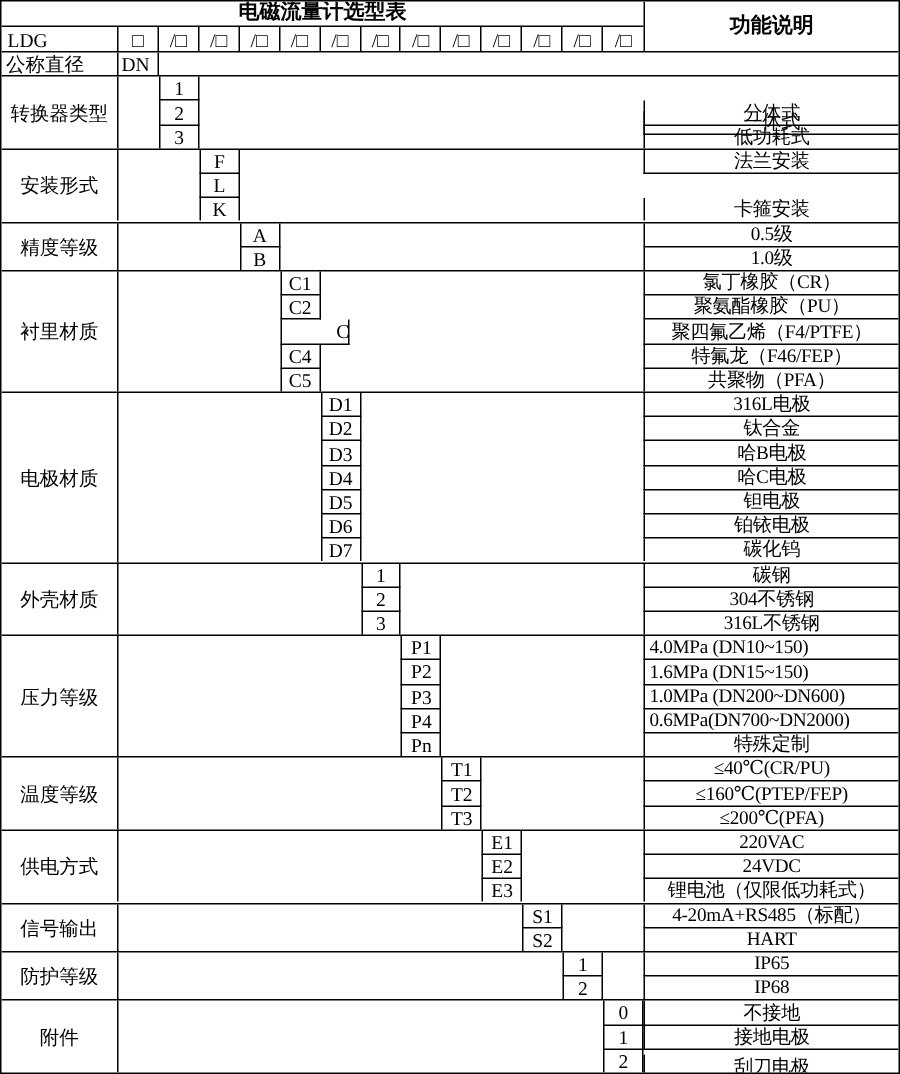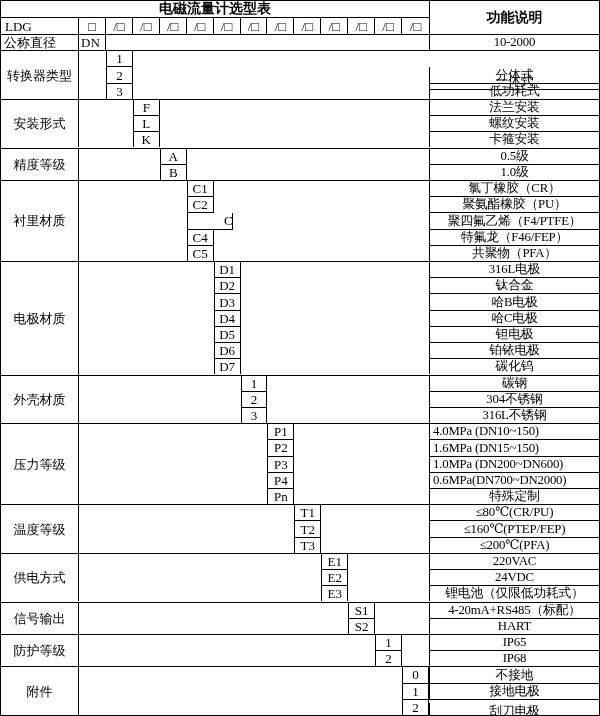--- a/index.html
+++ b/index.html
@@ -49,38 +49,36 @@
       <div class="cell bR" style="left: 293.385px; top: 17px; width: 26.9231px; height: 16px;">/□</div>
       <div class="cell bR" style="left: 320.308px; top: 17px; width: 26.9231px; height: 16px;">/□</div>
       <div class="cell bR" style="left: 347.231px; top: 17px; width: 26.9231px; height: 16px;">/□</div>
       <div class="cell bR" style="left: 374.154px; top: 17px; width: 26.9231px; height: 16px;">/□</div>
       <div class="cell" style="left: 401.077px; top: 17px; width: 26.9231px; height: 16px;">/□</div>
     </div>
 
   <div class="band" id="dn-band">
     <div class="cell" id="dia-label">公称直径</div>
     <div class="cell" id="dn-box">DN</div>
-    <div class="cell func-cell" id="dia-func">10-2000</div>
   </div>
 
 <div class="band" style="top: 49.2143px; height: 48.6429px; left: 0px; width: 598px;">
       <div class="cell bR" style="left: 0px; top: 0px; width: 78px; height: 47.6429px;">转换器类型</div>
       <div class="cell bL bR bB" style="left: 104.923px; top: 0px; width: 26.9231px; height: 16.2143px;">1</div>
       <div class="cell func-cell bL bB" style="left: 428px; top: 0px; width: 170px; height: 16.2143px; margin-top: 23px;">一体式</div>
       <div class="cell bL bR bB" style="left: 104.923px; top: 16.2143px; width: 26.9231px; height: 16.2143px;">2</div>
       <div class="cell func-cell bL bB" style="left: 428px; top: 16.2143px; width: 170px; height: 16.2143px;">分体式</div>
       <div class="cell bL bR" style="left: 104.923px; top: 32.4286px; width: 26.9231px; height: 15.2143px;">3</div>
       <div class="cell func-cell bL" style="left: 428px; top: 32.4286px; width: 170px; height: 15.2143px;">低功耗式</div>
     </div>
     <div class="band" style="top: 97.8571px; height: 48.6429px; left: 0px; width: 598px;">
       <div class="cell bR" style="left: 0px; top: 0px; width: 78px; height: 47.6429px;">安装形式</div>
       <div class="cell bL bR bB" style="left: 131.846px; top: 0px; width: 26.9231px; height: 16.2143px;">F</div>
       <div class="cell func-cell bL bB" style="left: 428px; top: 0px; width: 170px; height: 16.2143px;">法兰安装</div>
       <div class="cell bL bR bB" style="left: 131.846px; top: 16.2143px; width: 26.9231px; height: 16.2143px;">L</div>
-      <div class="cell func-cell bL bB" style="left: 428px; top: 16.2143px; width: 170px; height: 16.2143px;">螺纹安装</div>
       <div class="cell bL bR" style="left: 131.846px; top: 32.4286px; width: 26.9231px; height: 15.2143px;">K</div>
       <div class="cell func-cell bL" style="left: 428px; top: 32.4286px; width: 170px; height: 15.2143px;">卡箍安装</div>
     </div>
     <div class="band" style="top: 146.5px; height: 32.4286px; left: 0px; width: 598px;">
       <div class="cell bR" style="left: 0px; top: 0px; width: 78px; height: 31.4286px;">精度等级</div>
       <div class="cell bL bR bB" style="left: 158.769px; top: 0px; width: 26.9231px; height: 16.2143px;">A</div>
       <div class="cell func-cell bL bB" style="left: 428px; top: 0px; width: 170px; height: 16.2143px;">0.5级</div>
       <div class="cell bL bR" style="left: 158.769px; top: 16.2143px; width: 26.9231px; height: 15.2143px;">B</div>
       <div class="cell func-cell bL" style="left: 428px; top: 16.2143px; width: 170px; height: 15.2143px;">1.0级</div>
     </div>
@@ -132,21 +130,21 @@
       <div class="cell bL bR bB" style="left: 266.462px; top: 32.4286px; width: 26.9231px; height: 16.2143px;">P3</div>
       <div class="cell func-cell bL bB alignleft" style="left: 428px; top: 32.4286px; width: 170px; height: 16.2143px;">1.0MPa (DN200~DN600)</div>
       <div class="cell bL bR bB" style="left: 266.462px; top: 48.6429px; width: 26.9231px; height: 16.2143px;">P4</div>
       <div class="cell func-cell bL bB alignleft" style="left: 428px; top: 48.6429px; width: 170px; height: 16.2143px;">0.6MPa(DN700~DN2000)</div>
       <div class="cell bL bR" style="left: 266.462px; top: 64.8571px; width: 26.9231px; height: 15.2143px;">Pn</div>
       <div class="cell func-cell bL" style="left: 428px; top: 64.8571px; width: 170px; height: 15.2143px;">特殊定制</div>
     </div>
     <div class="band" style="top: 503.214px; height: 48.6429px; left: 0px; width: 598px;">
       <div class="cell bR" style="left: 0px; top: 0px; width: 78px; height: 47.6429px;">温度等级</div>
       <div class="cell bL bR bB" style="left: 293.385px; top: 0px; width: 26.9231px; height: 16.2143px;">T1</div>
-      <div class="cell func-cell bL bB" style="left: 428px; top: 0px; width: 170px; height: 16.2143px;">≤80℃(CR/PU)</div>
+      <div class="cell func-cell bL bB" style="left: 428px; top: 0px; width: 170px; height: 16.2143px;">≤40℃(CR/PU)</div>
       <div class="cell bL bR bB" style="left: 293.385px; top: 16.2143px; width: 26.9231px; height: 16.2143px;">T2</div>
       <div class="cell func-cell bL bB" style="left: 428px; top: 16.2143px; width: 170px; height: 16.2143px;">≤160℃(PTEP/FEP)</div>
       <div class="cell bL bR" style="left: 293.385px; top: 32.4286px; width: 26.9231px; height: 15.2143px;">T3</div>
       <div class="cell func-cell bL" style="left: 428px; top: 32.4286px; width: 170px; height: 15.2143px;">≤200℃(PFA)</div>
     </div>
     <div class="band" style="top: 551.857px; height: 48.6429px; left: 0px; width: 598px;">
       <div class="cell bR" style="left: 0px; top: 0px; width: 78px; height: 47.6429px;">供电方式</div>
       <div class="cell bL bR bB" style="left: 320.308px; top: 0px; width: 26.9231px; height: 16.2143px;">E1</div>
       <div class="cell func-cell bL bB" style="left: 428px; top: 0px; width: 170px; height: 16.2143px;">220VAC</div>
       <div class="cell bL bR bB" style="left: 320.308px; top: 16.2143px; width: 26.9231px; height: 16.2143px;">E2</div>

